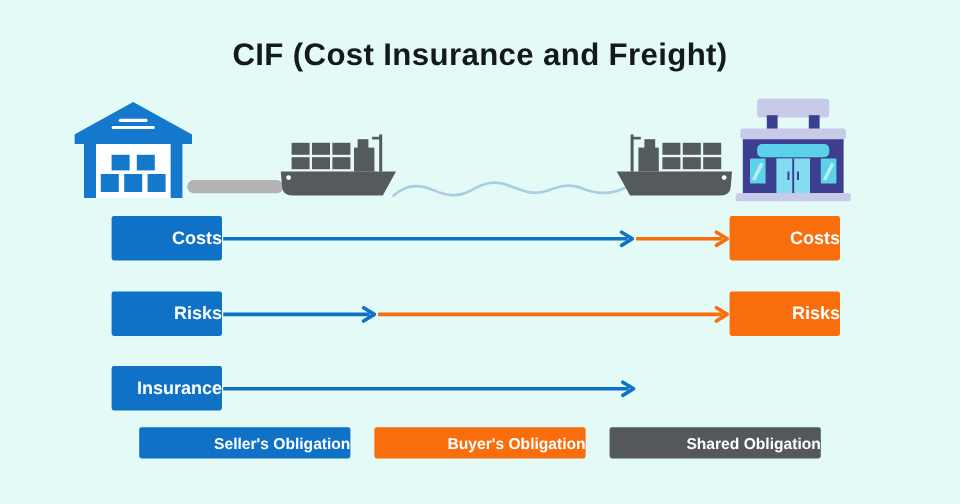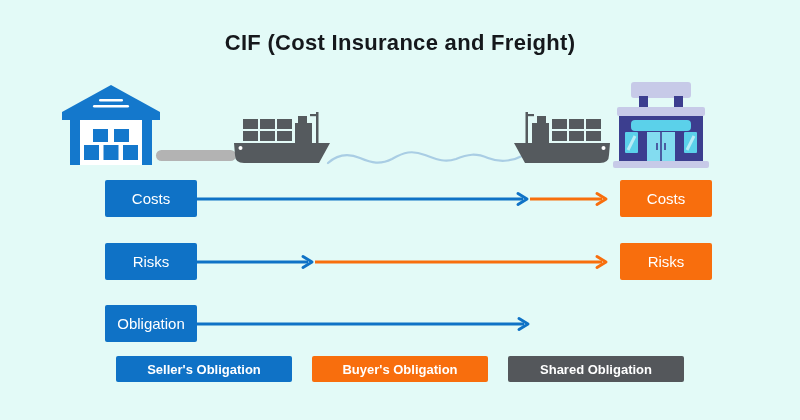--- a/index.html
+++ b/index.html
@@ -3,46 +3,46 @@
 <meta charset="utf-8">
 <style>
   html,body{margin:0;padding:0;}
   .canvas{
     position:relative;width:800px;height:420px;overflow:hidden;
     background:var(--background,#e3faf7);
     font-family:"Liberation Sans",sans-serif;
   }
   .title{
     position:absolute;top:30px;left:0;width:800px;margin:0;
-    text-align:center;font-size:22px;font-weight:bold;letter-spacing:.3px;
+    text-align:center;font-size:26px;font-weight:bold;letter-spacing:.3px;
     color:var(--title-text,#15181c);
   }
   .icon{position:absolute;}
   .warehouse{left:62px;top:85px;width:98px;height:80px;}
   .dock{
     position:absolute;left:156px;top:150px;width:80px;height:11px;
     background:var(--dock-gray,#b3b3b3);border-radius:6px;
   }
   .wave{left:326px;top:144px;width:198px;height:24px;}
   .ship{width:100px;height:54px;top:111px;}
   .ship-left{left:232px;}
   .ship-right{left:512px;transform:scaleX(-1);}
   .store{left:613px;top:82px;width:96px;height:86px;}
   .arrows{position:absolute;left:0;top:0;width:800px;height:420px;pointer-events:none;}
   .box{
     position:absolute;width:92px;height:37px;border-radius:2px;
-    display:flex;align-items:center;justify-content:center;
-    color:#fff;font-size:15px;font-weight:normal;margin-left:12px;
+    display:flex;align-items:center;justify-content:flex-end;
+    color:#fff;font-size:15px;font-weight:bold;
   }
   .box.seller{background:var(--seller-blue,#0f72c6);left:93px;}
   .box.buyer{background:var(--buyer-orange,#f86e0d);left:608px;}
   .row-0{top:180px;} .row-1{top:243px;} .row-2{top:305px;}
   .legend-item{
     position:absolute;top:356px;width:176px;height:26px;border-radius:2px;
-    display:flex;align-items:center;justify-content:center;
+    display:flex;align-items:center;justify-content:flex-end;
     color:#fff;font-size:13px;font-weight:bold;
   }
   .legend-item.seller{left:116px;background:var(--seller-blue,#0f72c6);}
   .legend-item.buyer{left:312px;background:var(--buyer-orange,#f86e0d);}
   .legend-item.shared{left:508px;background:var(--shared-gray,#54575b);}
 </style>
 </head>
 <body>
 
 <div class="canvas">
@@ -148,21 +148,21 @@
   </div>
 
   <div class="box seller row-1">
     <span>Risks</span>
   </div>
   <div class="box buyer row-1">
     <span>Risks</span>
   </div>
 
   <div class="box seller row-2">
-    <span>Obligation</span>
+    <span>Insurance</span>
   </div>
 
   <div class="legend-item seller">
     <span>Seller's Obligation</span>
   </div>
   <div class="legend-item shared">
     <span>Shared Obligation</span>
   </div>
   <div class="legend-item buyer">
     <span>Buyer's Obligation</span>

